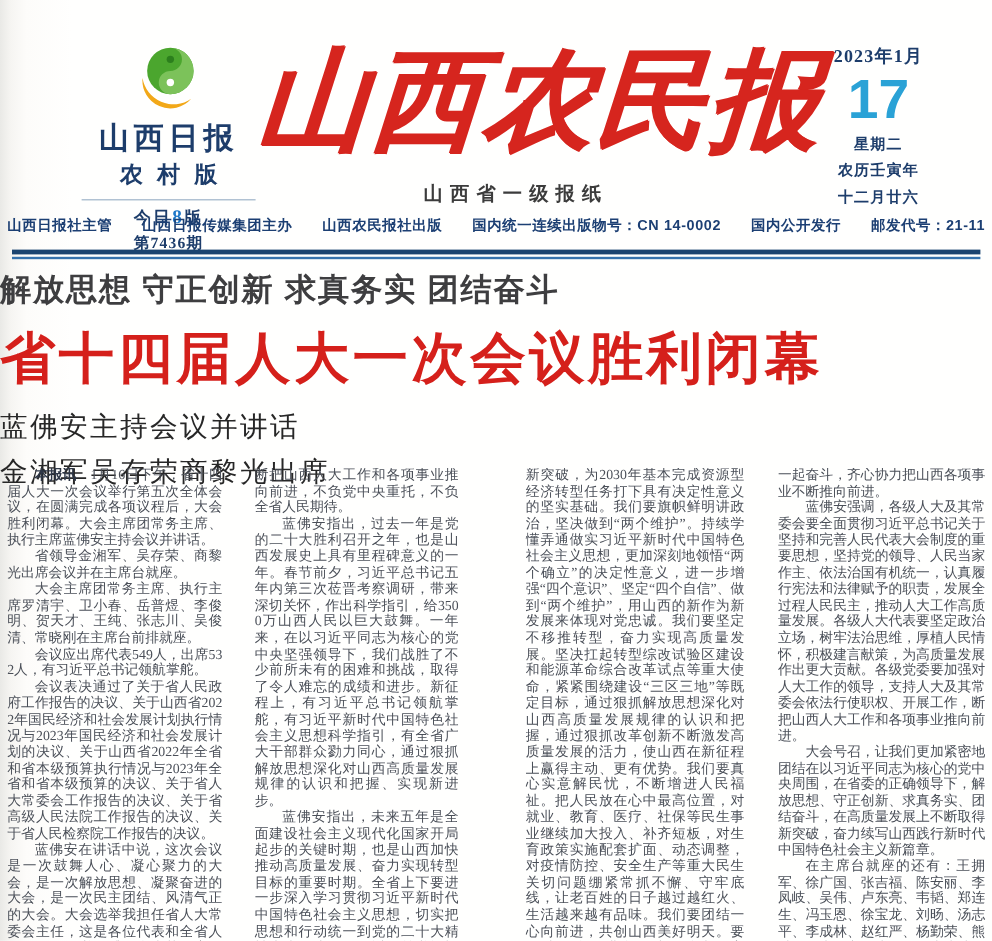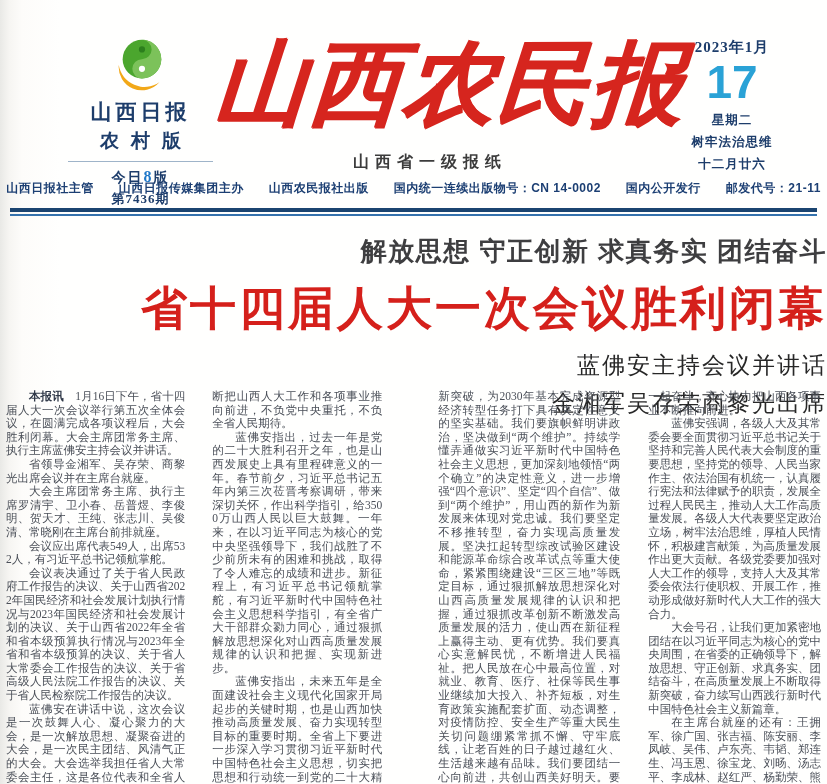--- a/index.html
+++ b/index.html
@@ -9,21 +9,21 @@
     font-family:"Liberation Serif","DejaVu Serif",serif;
   }
   .page{
     position:absolute;inset:0;
     background:linear-gradient(90deg,#e9e9e6 0px,#f6f5f2 9px,#fdfcfa 22px,#fffffe 60px);
   }
   
   .header{position:absolute;top:30px;left:0;width:100%;height:158px;}
   .brandbox{position:absolute;left:58px;top:4px;width:165px;text-align:center;color:#1d3d6b;}
   .logo{width:58px;height:58px;margin:0 auto 6px;display:block;}
-  .brand-l1{font-size:21px;font-weight:bold;letter-spacing:4px;color:#1d3d6b;}
+  .brand-l1{font-size:25px;font-weight:bold;letter-spacing:4px;color:#1d3d6b;}
   .brand-l2{font-size:19px;font-weight:bold;letter-spacing:12px;color:#1d3d6b;margin-top:2px;text-indent:12px;}
   .brand-div{border:none;border-top:1px solid #9fb4c9;margin:7px 10px 6px;}
   .brand-l3{font-size:14px;font-weight:bold;color:#1d3d6b;letter-spacing:2px;}
   .brand-l3 .num{color:#1f78c8;font-size:16px;}
   .brand-l4{font-size:13px;font-weight:bold;color:#1d3d6b;letter-spacing:1px;margin-top:3px;}
   .masthead{position:absolute;left:215px;top:0;width:430px;text-align:center;}
   .masthead-title{
     font-size:92px;line-height:108px;font-weight:bold;color:#d6251e;
     font-style:italic;transform:skewX(-4deg);letter-spacing:2px;white-space:nowrap;
     text-shadow:1px 1px 0 #d6251e;
@@ -36,21 +36,21 @@
   
   .publine{
     position:absolute;top:180px;left:0;width:100%;text-align:center;
     font-size:12px;font-weight:bold;color:#1c3f73;letter-spacing:0.5px;
     font-family:"Liberation Sans","DejaVu Sans",sans-serif;
   }
   .rules{position:absolute;top:208px;left:10px;right:10px;}
   .rule-thick{height:4px;background:#1b4470;}
   .rule-thin{height:2px;background:#3572ad;margin-top:2px;}
   
-  .headblock{position:absolute;top:234px;left:0;width:100%;text-align:right;}
+  .headblock{position:absolute;top:224px;left:0;width:100%;text-align:left;}
   .kicker{
     font-size:26px;font-weight:bold;color:#3e3e40;letter-spacing:1.5px;
     font-family:"Liberation Sans","DejaVu Sans",sans-serif;
   }
   .mainline{
     margin-top:9px;font-size:46px;font-weight:bold;color:#d5201b;letter-spacing:3px;
     font-family:"Liberation Sans","DejaVu Sans",sans-serif;white-space:nowrap;
   }
   .deck{font-size:23px;font-weight:normal;color:#272727;letter-spacing:2px;margin-top:10px;}
   .deck + .deck{margin-top:7px;}
@@ -95,21 +95,21 @@
 
     <div class="masthead">
       <div class="masthead-title">山西农民报</div>
       <div class="masthead-sub">山西省一级报纸</div>
     </div>
 
     <div class="datebox">
       <div class="date-ym">2023年1月</div>
       <div class="date-day">17</div>
       <div class="date-small">星期二</div>
-      <div class="date-small">树牢法治思维</div>
+      <div class="date-small">农历壬寅年</div>
       <div class="date-small">十二月廿六</div>
     </div>
   </div>
 
   <div class="publine">山西日报社主管　　山西日报传媒集团主办　　山西农民报社出版　　国内统一连续出版物号：CN 14-0002　　国内公开发行　　邮发代号：21-11</div>
 
   <div class="rules">
     <div class="rule-thick"></div>
     <div class="rule-thin"></div>
   </div>
@@ -133,19 +133,19 @@
     <div class="col c2">
         <p class="cont">断把山西人大工作和各项事业推向前进，不负党中央重托，不负全省人民期待。</p>
         <p>蓝佛安指出，过去一年是党的二十大胜利召开之年，也是山西发展史上具有里程碑意义的一年。春节前夕，习近平总书记五年内第三次莅晋考察调研，带来深切关怀，作出科学指引，给3500万山西人民以巨大鼓舞。一年来，在以习近平同志为核心的党中央坚强领导下，我们战胜了不少前所未有的困难和挑战，取得了令人难忘的成绩和进步。新征程上，有习近平总书记领航掌舵，有习近平新时代中国特色社会主义思想科学指引，有全省广大干部群众勠力同心，通过狠抓解放思想深化对山西高质量发展规律的认识和把握、实现新进步。</p>
         <p>蓝佛安指出，未来五年是全面建设社会主义现代化国家开局起步的关键时期，也是山西加快推动高质量发展、奋力实现转型目标的重要时期。全省上下要进一步深入学习贯彻习近平新时代中国特色社会主义思想，切实把思想和行动统一到党的二十大精神上来，统一到习近平总书记视察山西重要讲话重要指示精神上来，统一到省委决策部署和省人代会精神上来，着力补短板、强弱项、固底板、扬优势，谋划实施，努力办成一批打基础、利长远、促转型、增动能、惠</p>
       </div>
     <div class="col c3">
         <p class="cont">新突破，为2030年基本完成资源型经济转型任务打下具有决定性意义的坚实基础。我们要旗帜鲜明讲政治，坚决做到“两个维护”。持续学懂弄通做实习近平新时代中国特色社会主义思想，更加深刻地领悟“两个确立”的决定性意义，进一步增强“四个意识”、坚定“四个自信”、做到“两个维护”，用山西的新作为新发展来体现对党忠诚。我们要坚定不移推转型，奋力实现高质量发展。坚决扛起转型综改试验区建设和能源革命综合改革试点等重大使命，紧紧围绕建设“三区三地”等既定目标，通过狠抓解放思想深化对山西高质量发展规律的认识和把握，通过狠抓改革创新不断激发高质量发展的活力，使山西在新征程上赢得主动、更有优势。我们要真心实意解民忧，不断增进人民福祉。把人民放在心中最高位置，对就业、教育、医疗、社保等民生事业继续加大投入、补齐短板，对生育政策实施配套扩面、动态调整，对疫情防控、安全生产等重大民生关切问题绷紧常抓不懈、守牢底线，让老百姓的日子越过越红火、生活越来越有品味。我们要团结一心向前进，共创山西美好明天。要坚持不停推进全面从严治党，牢记“三个务必”，拿出时时放心不下的责任感，不断增强推动高质量发展的本领，服务群众</p>
       </div>
     <div class="col c4">
         <p class="cont">一起奋斗，齐心协力把山西各项事业不断推向前进。</p>
-        <p>蓝佛安强调，各级人大及其常委会要全面贯彻习近平总书记关于坚持和完善人民代表大会制度的重要思想，坚持党的领导、人民当家作主、依法治国有机统一，认真履行宪法和法律赋予的职责，发展全过程人民民主，推动人大工作高质量发展。各级人大代表要坚定政治立场，树牢法治思维，厚植人民情怀，积极建言献策，为高质量发展作出更大贡献。各级党委要加强对人大工作的领导，支持人大及其常委会依法行使职权、开展工作，推动形成做好新时代人大工作的强大合力。</p>
+        <p>蓝佛安强调，各级人大及其常委会要全面贯彻习近平总书记关于坚持和完善人民代表大会制度的重要思想，坚持党的领导、人民当家作主、依法治国有机统一，认真履行宪法和法律赋予的职责，发展全过程人民民主，推动人大工作高质量发展。各级人大代表要坚定政治立场，树牢法治思维，厚植人民情怀，积极建言献策，为高质量发展作出更大贡献。各级党委要加强对人大工作的领导，支持人大及其常委会依法行使职权、开展工作，断把山西人大工作和各项事业推向前进。</p>
         <p>大会号召，让我们更加紧密地团结在以习近平同志为核心的党中央周围，在省委的正确领导下，解放思想、守正创新、求真务实、团结奋斗，在高质量发展上不断取得新突破，奋力续写山西践行新时代中国特色社会主义新篇章。</p>
         <p>在主席台就座的还有：王拥军、徐广国、张吉福、陈安丽、李凤岐、吴伟、卢东亮、韦韬、郑连生、冯玉恩、徐宝龙、刘旸、汤志平、李成林、赵红严、杨勤荣、熊继军、李正印、张复明、李晓波、李青山、李思进、王立伟、冯晓曦、王震、冯军、杨景海、李悦娥、吴光辉、黄庆学等。</p>
       </div>
   </div>
 
 </div>
 
 </body></html>

